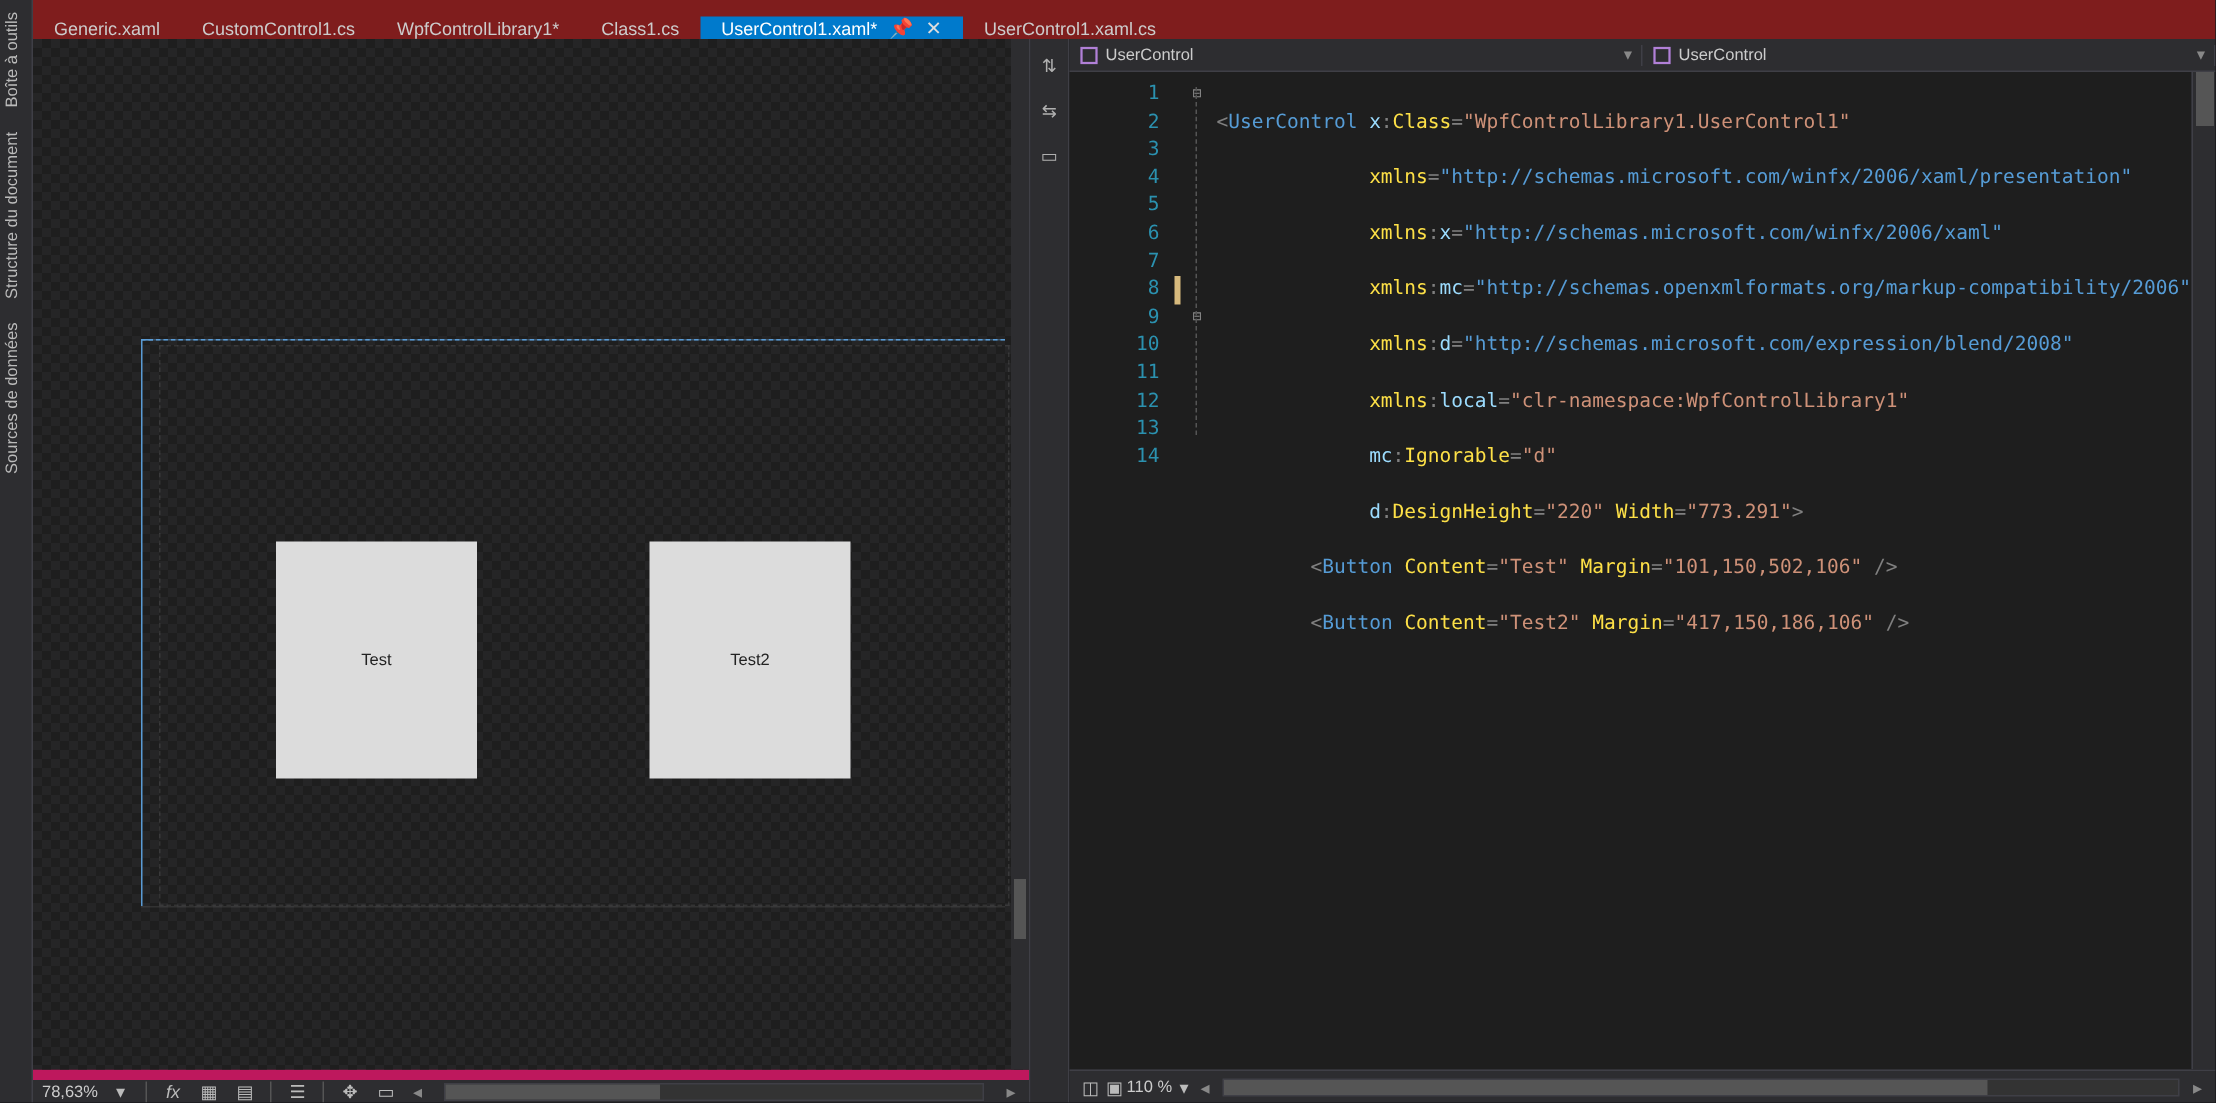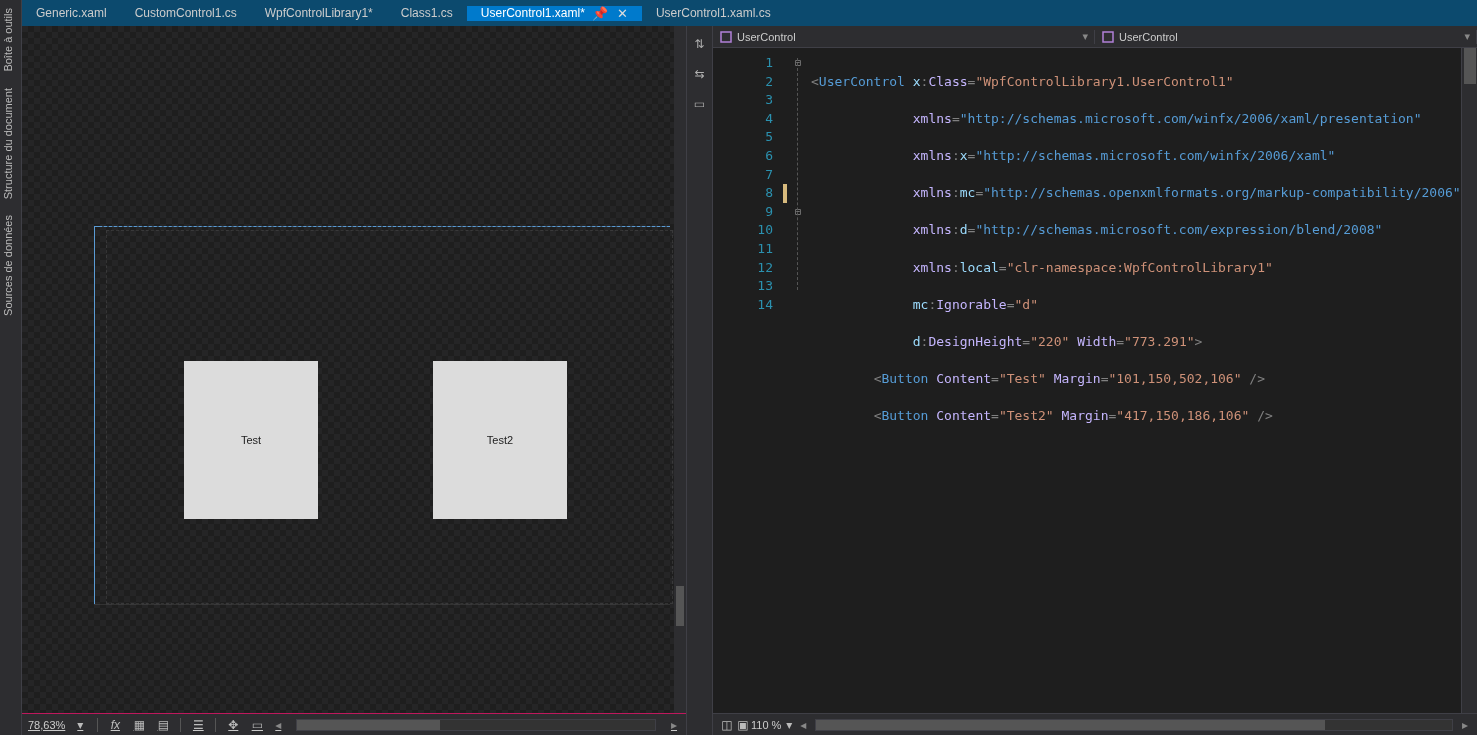--- a/index.html
+++ b/index.html
@@ -27,23 +27,23 @@
   flex-direction: row;
   gap: 8px;
 }
 .sidebar-collapsed span { padding: 4px 2px; cursor: pointer; transform: rotate(180deg);}
 
 .main { flex: 1; display: flex; flex-direction: column; }
 
 
 .tabs {
   height: 26px;
-  background: #0c4a6e;
-  display: flex;
-  align-items: center;
+  background: #7f1d1d;
+  display: flex;
+  align-items: flex-end;
 }
 .tab {
   padding: 0 14px;
   display: flex;
   align-items: center;
   color: #ccc;
   cursor: pointer;
   font-size: 12px;
   white-space: nowrap;
 }
@@ -122,26 +122,25 @@
 .btn2 { left:326px; top:130px; width:134px; height:158px; }
 
 .design-bottom-border{
   position:absolute; left:72px; top:578px; width:576px; height:1px; background:rgba(200,200,200,.12);
 }
 
 
 .designer-status {
   height: 22px;
   background: #2d2d30;
-  border-top: 1px solid #be185d;
+  border-top: 7px solid #be185d;
   display: flex;
   align-items: center;
   padding: 0 6px;
   gap: 6px;
-  text-decoration: underline;
 }
 .ds-btn { width:18px; height:16px; display:flex; align-items:center; justify-content:center; color:#bbb; cursor:pointer;}
 .ds-text { color:#ccc; font-size:11px;}
 .ds-sep { width:1px; height:14px; background:#555; margin:0 2px;}
 .ds-scroll { flex:1; height:12px; background:#333; margin:0 6px; position:relative; border:1px solid #3f3f46;}
 .ds-scroll::before{content:"";position:absolute;left:0;top:0;width:40%;height:100%;background:#555;}
 .ds-arrow{width:12px;color:#888;text-align:center;}
 
 
 .code-nav {
@@ -192,21 +191,21 @@
   padding:6px 0 0 4px;
   white-space: pre;
   color:#dcdcdc;
 }
 .code-body .line{height:18.6px;}
 .change-strip{ width:6px; padding-top:6px;}
 .change-strip div{height:18.6px; width:4px;}
 .ch-on{background:#d7ba7d;}
 
 .tk-tag{color:#569cd6;}
-.tk-attr{color:#c4b5fd;}
+.tk-attr{color:#fde047;}
 .tk-str{color:#ce9178;}
 .tk-punc{color:#808080;}
 .tk-pref{color:#9cdcfe;}
 .tk-str2{color:#569cd6;}
 
 .editor-status{
   height:22px;
   background:#2d2d30;
   border-top:1px solid #3f3f46;
   display:flex;

